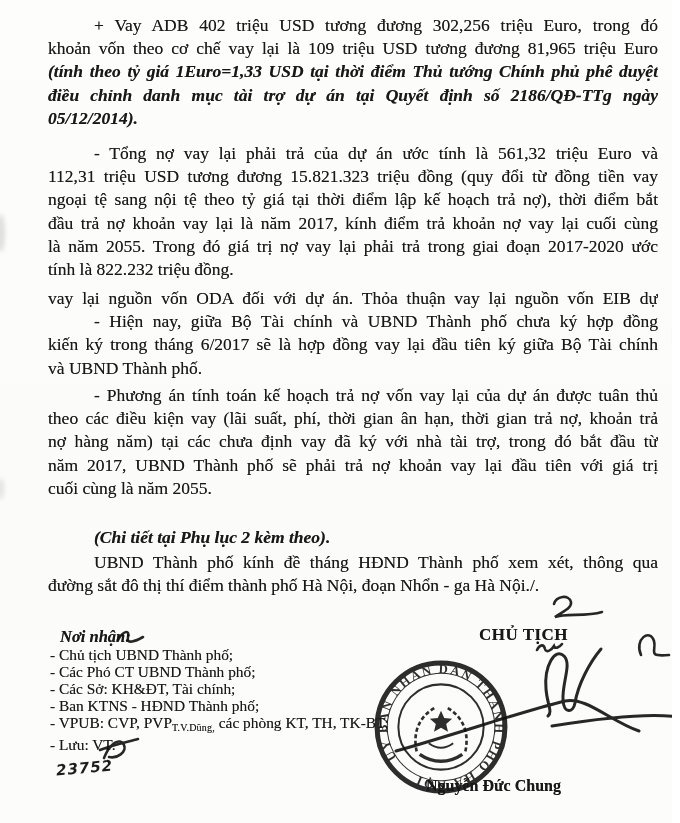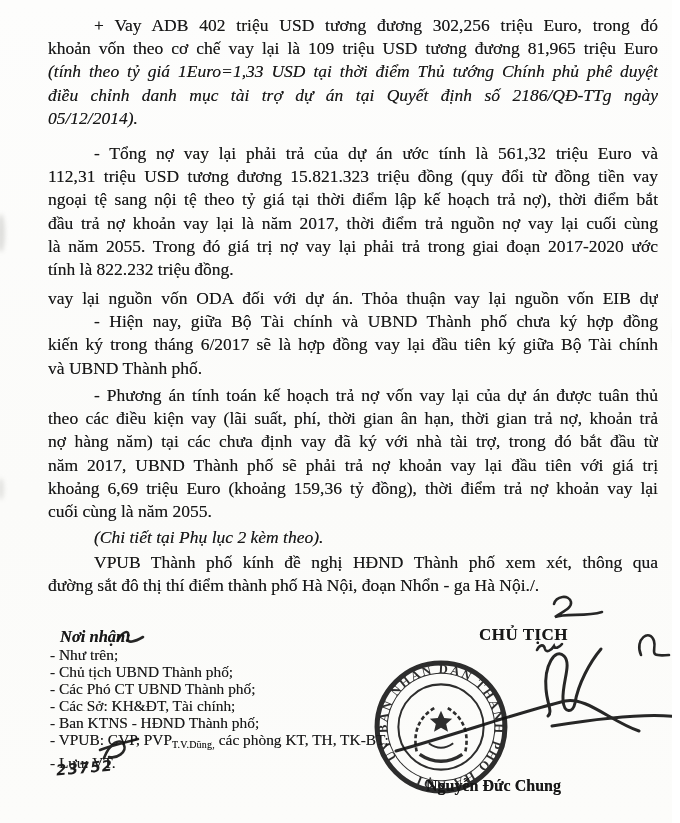--- a/index.html
+++ b/index.html
@@ -18,21 +18,21 @@
   #para-4{top:526px}
   #para-5{top:551px}
   .line{
     font-size:17.5px; line-height:23.2px; max-height:23.3px; overflow:hidden;
     text-align:justify; text-align-last:justify;
     text-shadow:0 0 .5px rgba(10,10,10,.55);
     white-space:normal;
   }
   .line.first{text-indent:46px;}
   .line.last{text-align-last:left;}
-  .line.it{font-style:italic;}
+  .line.it{font-style:italic;font-weight:bold;}
   
   .recipients{position:absolute; left:50px; top:627px; width:345px;}
   .rcpt-heading{
     font-weight:bold; font-style:italic; font-size:16.5px; line-height:19px;
     margin-left:10px; text-shadow:0 0 .5px rgba(10,10,10,.6);
   }
   .rcpt{font-size:15.4px; line-height:17.1px; white-space:nowrap;
     text-shadow:0 0 .4px rgba(10,10,10,.5);}
   .rcpt .sub{font-size:10px; vertical-align:-3px; letter-spacing:.2px;}
   
@@ -72,51 +72,49 @@
         <div class="line first">+ Vay ADB 402 triệu USD tương đương 302,256 triệu Euro, trong đó</div>
         <div class="line">khoản vốn theo cơ chế vay lại là 109 triệu USD tương đương 81,965 triệu Euro</div>
         <div class="line it">(tính theo tỷ giá 1Euro=1,33 USD tại thời điểm Thủ tướng Chính phủ phê duyệt</div>
         <div class="line it">điều chỉnh danh mục tài trợ dự án tại Quyết định số 2186/QĐ-TTg ngày</div>
         <div class="line last it">05/12/2014).</div>
       </div>
       <div class="para" id="para-1">
         <div class="line first">- Tổng nợ vay lại phải trả của dự án ước tính là 561,32 triệu Euro và</div>
         <div class="line">112,31 triệu USD tương đương 15.821.323 triệu đồng (quy đổi từ đồng tiền vay</div>
         <div class="line">ngoại tệ sang nội tệ theo tỷ giá tại thời điểm lập kế hoạch trả nợ), thời điểm bắt</div>
-        <div class="line">đầu trả nợ khoản vay lại là năm 2017, thời điểm trả nguồn nợ vay lại cuối cùng</div>
+        <div class="line">đầu trả nợ khoản vay lại là năm 2017, kính điểm trả khoản nợ vay lại cuối cùng</div>
         <div class="line">là năm 2055. Trong đó giá trị nợ vay lại phải trả trong giai đoạn 2017-2020 ước</div>
         <div class="line last">tính là 822.232 triệu đồng.</div>
       </div>
       <div class="para" id="para-2">
         <div class="line">vay lại nguồn vốn ODA đối với dự án. Thỏa thuận vay lại nguồn vốn EIB dự</div>
         <div class="line first">- Hiện nay, giữa Bộ Tài chính và UBND Thành phố chưa ký hợp đồng</div>
         <div class="line">kiến ký trong tháng 6/2017 sẽ là hợp đồng vay lại đầu tiên ký giữa Bộ Tài chính</div>
         <div class="line last">và UBND Thành phố.</div>
       </div>
       <div class="para" id="para-3">
         <div class="line first">- Phương án tính toán kế hoạch trả nợ vốn vay lại của dự án được tuân thủ</div>
         <div class="line">theo các điều kiện vay (lãi suất, phí, thời gian ân hạn, thời gian trả nợ, khoản trả</div>
         <div class="line">nợ hàng năm) tại các chưa định vay đã ký với nhà tài trợ, trong đó bắt đầu từ</div>
         <div class="line">năm 2017, UBND Thành phố sẽ phải trả nợ khoản vay lại đầu tiên với giá trị</div>
-        <div class="line">khoảng 6,69 triệu Euro (khoảng 159,36 tỷ đồng), thời điểm trả nợ khoản vay lại</div>
         <div class="line last">cuối cùng là năm 2055.</div>
       </div>
       <div class="para" id="para-4">
         <div class="line first last it">(Chi tiết tại Phụ lục 2 kèm theo).</div>
       </div>
       <div class="para" id="para-5">
-        <div class="line first">VPUB Thành phố kính đề nghị HĐND Thành phố xem xét, thông qua</div>
+        <div class="line first">UBND Thành phố kính đề tháng HĐND Thành phố xem xét, thông qua</div>
         <div class="line last">đường sắt đô thị thí điểm thành phố Hà Nội, đoạn Nhổn - ga Hà Nội./.</div>
       </div>
     </main>
 
   <div class="recipients">
     <div class="rcpt-heading">Nơi nhận:</div>
     <div id="rcpt-list">
-        <div class="rcpt"><span>- Như trên;</span></div>
         <div class="rcpt"><span>- Chủ tịch UBND Thành phố;</span></div>
         <div class="rcpt"><span>- Các Phó CT UBND Thành phố;</span></div>
         <div class="rcpt"><span>- Các Sở: KH&amp;ĐT, Tài chính;</span></div>
         <div class="rcpt"><span>- Ban KTNS - HĐND Thành phố;</span></div>
         <div class="rcpt"><span>- VPUB: CVP, PVP</span><span class="sub">T.V.Dũng,</span><span> các phòng KT, TH, TK-BT;</span></div>
         <div class="rcpt"><span>- Lưu: VT.</span></div>
       </div>
   </div>
 
   <div class="archive-num">23752</div>

